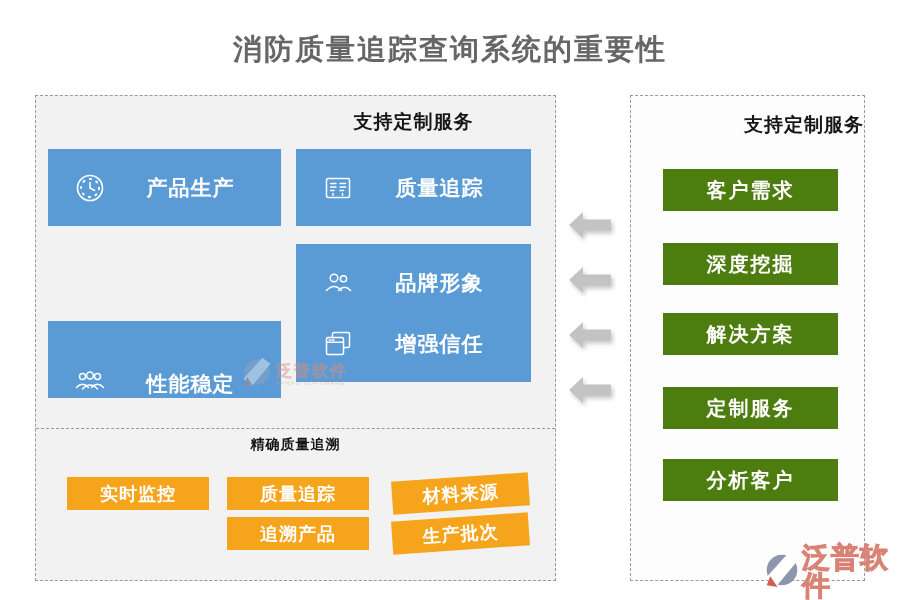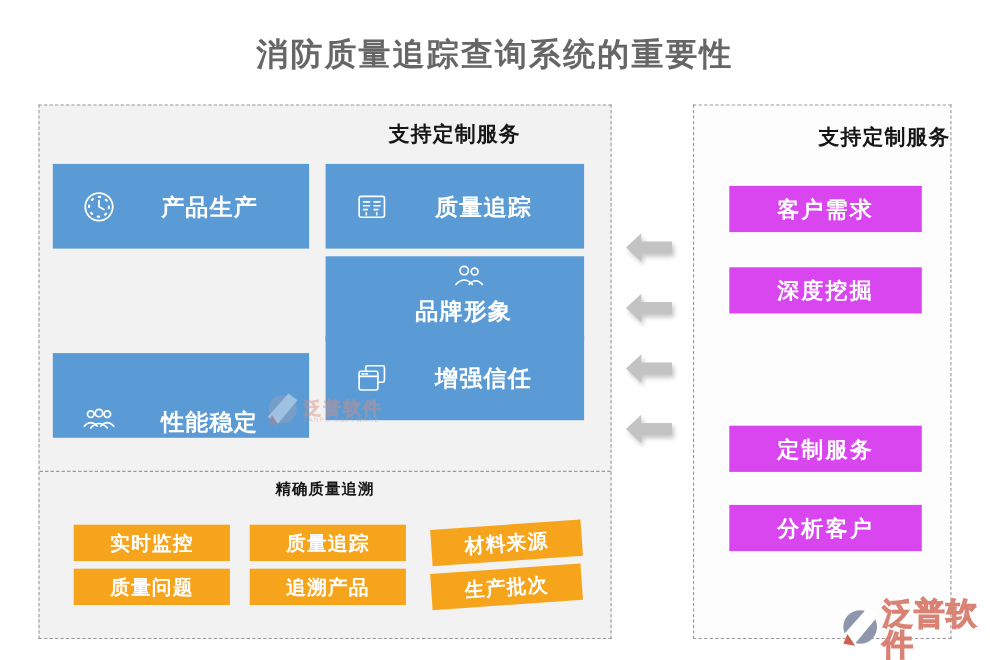--- a/index.html
+++ b/index.html
@@ -36,21 +36,21 @@
   .ob-r1{top:381px;} .ob-r2{top:421px;}
   .ob-c1{left:31px;width:142px;} .ob-c2{left:191px;width:142px;}
   .ob-c3{left:356px;width:137px;transform:rotate(-4deg);}
 
   .arrow{position:absolute;left:569px;width:42px;height:28px;
          filter:drop-shadow(2px 3px 2px rgba(0,0,0,0.22));}
   .arrow.a1{top:211px;} .arrow.a2{top:266px;} .arrow.a3{top:321px;} .arrow.a4{top:376px;}
 
   .rp-header{position:absolute;top:16px;left:0;width:100%;text-align:right;
              font-size:19px;font-weight:bold;color:#161616;letter-spacing:1px;}
-  .rp-btn{position:absolute;left:32px;width:175px;height:42px;background:#d946ef;
+  .rp-btn{position:absolute;left:32px;width:175px;height:42px;background:#4d7c0f;
           color:#fff;display:flex;align-items:center;justify-content:center;
           font-size:20px;font-weight:bold;letter-spacing:2px;}
   .rp-1{top:73px;} .rp-2{top:147px;} .rp-3{top:217px;} .rp-4{top:291px;} .rp-5{top:363px;}
 
   .watermark{position:absolute;left:242px;top:357px;display:flex;align-items:center;
              gap:4px;opacity:0.45;z-index:5;}
   .wm-text{font-size:16px;font-weight:bold;color:#b9bfd2;letter-spacing:2px;
            -webkit-text-stroke:0.6px #d98c7c;line-height:1.1;}
   .wm-sub{font-size:6px;color:#cf9a8e;letter-spacing:1px;}
 
@@ -100,21 +100,21 @@
         <svg viewBox="0 0 36 36" width="36" height="36" fill="none" stroke="#fff" stroke-width="1.5" stroke-linecap="round" stroke-linejoin="round">
           <rect x="6.5" y="8.5" width="23" height="19" rx="1.5"></rect>
           <path d="M10.5 13.5 h5.5 M10.5 17 h5.5 M10.5 20.5 h3.5"></path>
           <path d="M20 13.5 h5.5 M20 17 h5.5 M20 20.5 h3.5"></path>
           <path d="M13 23.5 v1.8 M22.5 23.5 v1.8"></path>
         </svg>
       </span>
       <span class="card-label">质量追踪</span>
     </div>
 
-    <div class="card c2" style="left:260px;top:137px;flex-direction:column;">
+    <div class="card c2" style="left:260px;top:148px;">
       <span class="icn">
         <svg viewBox="0 0 36 36" width="36" height="36" fill="none" stroke="#fff" stroke-width="1.5" stroke-linecap="round" stroke-linejoin="round">
           <circle cx="14" cy="13" r="3.8"></circle>
           <path d="M6.5 25.5 q7.5 -8 15 0"></path>
           <circle cx="23.5" cy="13.8" r="3.1"></circle>
           <path d="M18.5 25.5 q6 -6.5 12 0"></path>
         </svg>
       </span>
       <span class="card-label">品牌形象</span>
     </div>
@@ -130,21 +130,20 @@
       </span>
       <span class="card-label">增强信任</span>
     </div>
 
     <div class="divider"></div>
     <div class="bottom-header">精确质量追溯</div>
 
     <div class="orange-btn ob-r1 ob-c1">实时监控</div>
     <div class="orange-btn ob-r1 ob-c2">质量追踪</div>
     <div class="orange-btn ob-r1 ob-c3">材料来源</div>
-    <div class="orange-btn ob-r2 ob-c1">质量问题</div>
     <div class="orange-btn ob-r2 ob-c2">追溯产品</div>
     <div class="orange-btn ob-r2 ob-c3">生产批次</div>
   </div>
 
   <span class="arrow a1">
     <svg width="42" height="28" viewBox="0 0 42 28">
         <polygon points="0,14 14,1 14,8.5 42,8.5 42,19.5 14,19.5 14,27" fill="#c3c3c3"></polygon>
       </svg>
   </span>
   <span class="arrow a2">
@@ -160,20 +159,21 @@
   <span class="arrow a4">
     <svg width="42" height="28" viewBox="0 0 42 28">
         <polygon points="0,14 14,1 14,8.5 42,8.5 42,19.5 14,19.5 14,27" fill="#c3c3c3"></polygon>
       </svg>
   </span>
 
   <div class="panel right-panel">
     <div class="rp-header">支持定制服务</div>
     <div class="rp-btn rp-1">客户需求</div>
     <div class="rp-btn rp-2">深度挖掘</div>
+    <div class="rp-btn rp-3">解决方案</div>
     <div class="rp-btn rp-4">定制服务</div>
     <div class="rp-btn rp-5">分析客户</div>
   </div>
 
   <div class="watermark">
     <span>
       <svg width="30" height="30" viewBox="0 0 40 40">
         <circle cx="20" cy="20" r="17" fill="#9aa3bb"></circle>
         <path d="M27 1 L38 9 L13 39 L2 29 Z" fill="#f2f2f2"></path>
         <path d="M7 27 L15 39 L3 37 Z" fill="#d0786b"></path>

